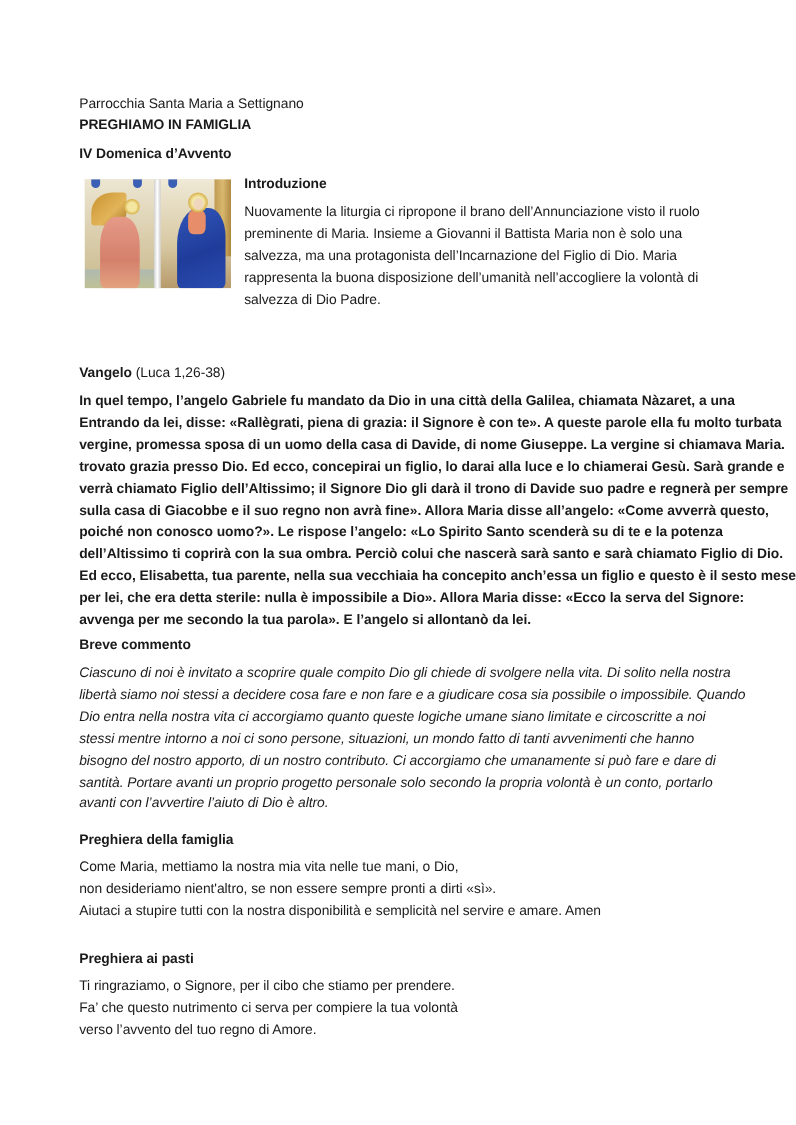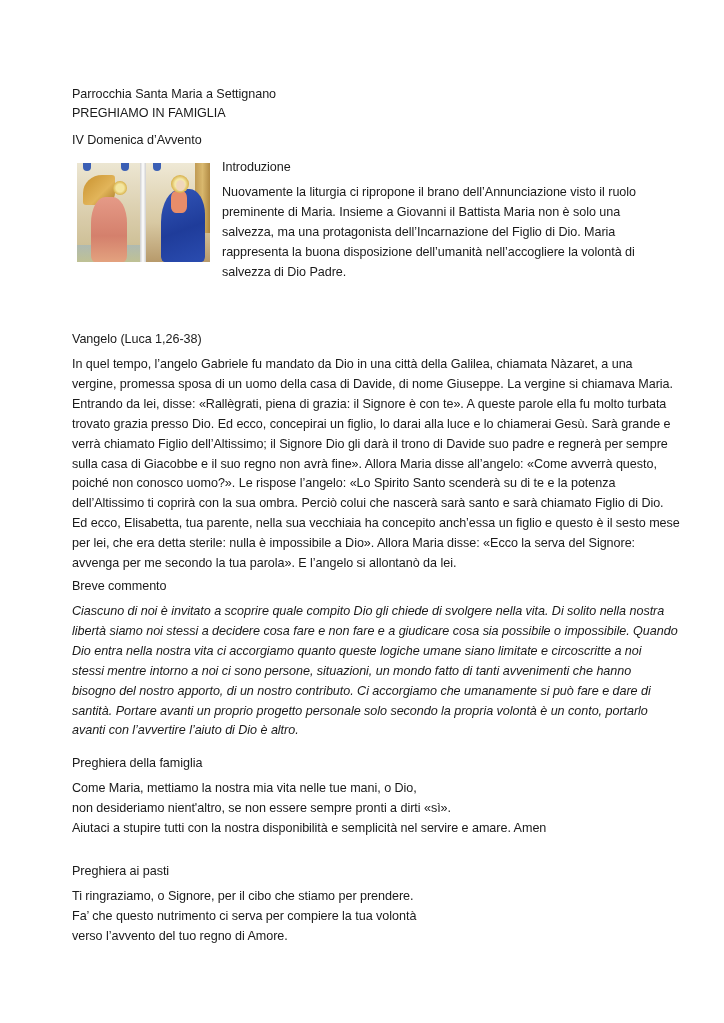--- a/index.html
+++ b/index.html
@@ -1,20 +1,20 @@
 <!DOCTYPE html>
 <html><head>
 <meta charset="utf-8">
 <style>
   html, body { margin: 0; padding: 0; background: #ffffff; }
   body { width: 724px; height: 1023px; position: relative; overflow: hidden;
          font-family: "Liberation Sans", sans-serif; color: #1a1a1a; }
   .page { position: absolute; left: 4px; top: 0; width: 724px; height: 721px; }
   .t { position: absolute; font-size: 12.6px; line-height: 19px; white-space: nowrap; letter-spacing: -0.05px; }
-  .b { font-weight: normal; }
+  .b { font-weight: bold; }
   .block { position: absolute; font-size: 12.6px; line-height: 19.9px; letter-spacing: -0.05px; }
   .block span.line { display: block; white-space: nowrap; }
   .painting { position: absolute; left: 73px; top: 163px; width: 133px; height: 99px;
               overflow: hidden; background: #e9e2cf; }
   .painting .panel-left { position: absolute; left: 0; top: 0; width: 64px; height: 99px;
               background: linear-gradient(180deg,#ece6d2 0%,#d9ccaa 55%,#c8b98c 100%); }
   .painting .panel-right { position: absolute; left: 69px; top: 0; width: 64px; height: 99px;
               background: linear-gradient(180deg,#efe9d6 0%,#d8c9a3 60%,#b79a6b 100%); }
   .painting .column { position: absolute; left: 63px; top: 0; width: 6px; height: 99px;
               background: linear-gradient(90deg,#cfcfcf,#ffffff,#cfcfcf); }
@@ -69,24 +69,24 @@
       <span class="line">Nuovamente la liturgia ci ripropone il brano dell’Annunciazione visto il ruolo</span>
       <span class="line">preminente di Maria. Insieme a Giovanni il Battista Maria non è solo una</span>
       <span class="line">salvezza, ma una protagonista dell’Incarnazione del Figlio di Dio. Maria</span>
       <span class="line">rappresenta la buona disposizione dell’umanità nell’accogliere la volontà di</span>
       <span class="line">salvezza di Dio Padre.</span>
     </div>
   </section>
 
   <section>
     <div class="t" style="left:68px; top:330px;"><span class="b">Vangelo</span><span> (Luca 1,26-38)</span></div>
-    <div class="block" style="left:68px; top:355px;">
+    <div class="block" style="left:68px; top:355px;font-weight:bold;">
       <span class="line">In quel tempo, l’angelo Gabriele fu mandato da Dio in una città della Galilea, chiamata Nàzaret, a una</span>
+      <span class="line">Entrando da lei, disse: «Rallègrati, piena di grazia: il Signore è con te». A queste parole ella fu molto turbata</span>
       <span class="line">vergine, promessa sposa di un uomo della casa di Davide, di nome Giuseppe. La vergine si chiamava Maria.</span>
-      <span class="line">Entrando da lei, disse: «Rallègrati, piena di grazia: il Signore è con te». A queste parole ella fu molto turbata</span>
       <span class="line">trovato grazia presso Dio. Ed ecco, concepirai un figlio, lo darai alla luce e lo chiamerai Gesù. Sarà grande e</span>
       <span class="line">verrà chiamato Figlio dell’Altissimo; il Signore Dio gli darà il trono di Davide suo padre e regnerà per sempre</span>
       <span class="line">sulla casa di Giacobbe e il suo regno non avrà fine». Allora Maria disse all’angelo: «Come avverrà questo,</span>
       <span class="line">poiché non conosco uomo?». Le rispose l’angelo: «Lo Spirito Santo scenderà su di te e la potenza</span>
       <span class="line">dell’Altissimo ti coprirà con la sua ombra. Perciò colui che nascerà sarà santo e sarà chiamato Figlio di Dio.</span>
       <span class="line">Ed ecco, Elisabetta, tua parente, nella sua vecchiaia ha concepito anch’essa un figlio e questo è il sesto mese</span>
       <span class="line">per lei, che era detta sterile: nulla è impossibile a Dio». Allora Maria disse: «Ecco la serva del Signore:</span>
       <span class="line">avvenga per me secondo la tua parola». E l’angelo si allontanò da lei.</span>
     </div>
   </section>

